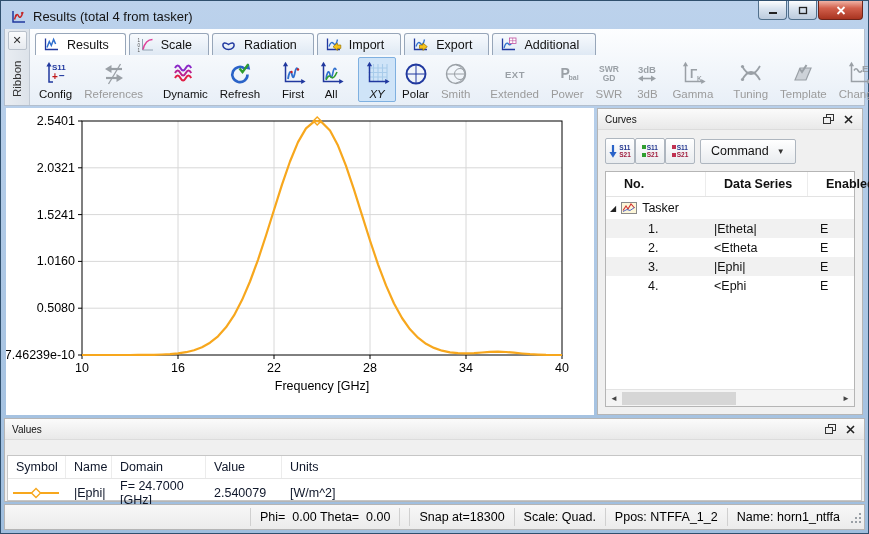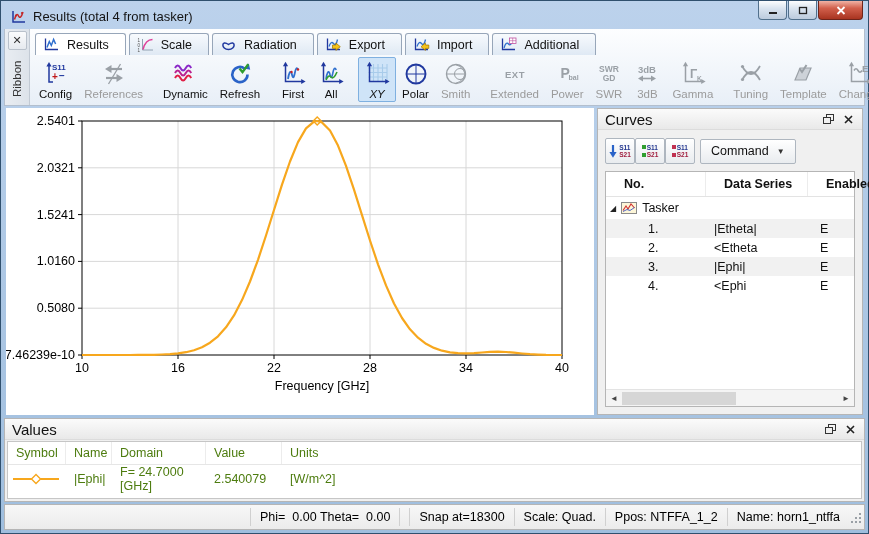--- a/index.html
+++ b/index.html
@@ -27,21 +27,21 @@
   .tb-btn .ibox { height:27px; display:flex; align-items:center; }
   .tb-btn.disabled { color:#9b9b9b; }
   .tb-btn.selected { background:#cfe4f8; border-color:#7fb0e0;font-style:italic; }
   .tb-sep { width:1px; background:#c7d0da; margin:2px 4px; }
   .tb-spacer { flex:1; }
 
   
   .main-row { flex:1; display:flex; gap:3px; padding:2px 2px 1px; min-height:0; }
   .chart-wrap { flex:1; background:#fff; min-width:0; }
   .curves-panel { width:266px; display:flex; flex-direction:column; background:#f0f0f0; border:1px solid #b5b5b5; }
-  .panel-head { height:21px; flex:0 0 21px; display:flex; align-items:center; padding:0 5px 0 7px; font-size:15px; color:#111; background:linear-gradient(#fbfbfb,#e9e9e9); border-bottom:1px solid #dcdcdc; }
+  .panel-head { height:21px; flex:0 0 21px; display:flex; align-items:center; padding:0 5px 0 7px; font-size:10px; color:#111; background:linear-gradient(#fbfbfb,#e9e9e9); border-bottom:1px solid #dcdcdc; }
   .ph-title { flex:1; }
   .ph-btn { width:17px; height:16px; display:flex; align-items:center; justify-content:center; margin-left:3px; }
   .curves-toolbar { display:flex; align-items:center; padding:8px 7px 7px; }
   .cbtn { width:30px; height:26px; border:1px solid #aeb6bf; border-radius:2px; background:linear-gradient(#ffffff,#e9ecef); display:flex; align-items:center; justify-content:center; gap:2px; }
   .cb-col { display:flex; flex-direction:column; line-height:7.5px; }
   .cb-line { font-size:6.5px; font-weight:bold; color:#23368f; display:flex; align-items:center; gap:1px; }
   .cb-line.s21 { color:#a02040; }
   .sq { width:4px; height:4px; display:inline-block; }
   .command-btn { height:25px; padding:0 10px; border:1px solid #aeb6bf; border-radius:2px; background:linear-gradient(#ffffff,#e9ecef); display:flex; align-items:center; gap:8px; font-size:12.5px; color:#111; margin-left:5px; }
   .caret { font-size:8px; color:#333; }
@@ -56,21 +56,21 @@
   .ct-row .no { padding-left:42px; }
   .ct-row .ser { padding-left:8px; }
   .ct-row .en { padding-left:12px; }
   .ct-scroll { margin-top:auto; height:17px; flex:0 0 17px; border-top:1px solid #e3e3e3; background:#f4f4f4; display:flex; align-items:center; }
   .ct-scroll .arr { width:16px; text-align:center; font-size:8px; color:#444; }
   .ct-thumb { height:13px; width:46%; background:#d6d6d6; }
   .ct-scroll .arr.right { margin-left:auto; }
 
   
   .values-panel { height:84px; flex:0 0 84px; margin-top:2px; display:flex; flex-direction:column; background:#f0f0f0; border:1px solid #b5b5b5; }
-  .vt { flex:1; margin:1px 2px 2px; background:#fff; border:1px solid #c6c6c6; font-size:12.5px; color:#4d7c0f; display:flex; flex-direction:column; }
+  .vt { flex:1; margin:15px 2px 2px; background:#fff; border:1px solid #c6c6c6; font-size:12.5px; color:#0f172a; display:flex; flex-direction:column; }
   .vt-head { display:grid; grid-template-columns:58px 46px 94px 76px 1fr; height:23px; flex:0 0 23px; align-items:stretch; border-bottom:1px solid #e6e6e6; }
   .vt-head span { display:flex; align-items:center; padding-left:8px; border-right:1px solid #ececec; }
   .vt-head span:last-child { border-right:none; }
   .vt-row { display:grid; grid-template-columns:58px 46px 94px 76px 1fr; height:21px; align-items:center; }
   .vt-row > span { padding-left:8px; }
   .vt-row .sym { padding-left:2px; display:flex; align-items:center; }
 
   
   .statusbar { height:26px; flex:0 0 26px; margin-top:2px; background:linear-gradient(#f7f7f7,#ebebeb); border:1px solid #b5b5b5; display:flex; align-items:center; justify-content:flex-end; font-size:12.5px; color:#000; }
   .sb-item { padding:0 9px; border-left:1px solid #d0d0d0; height:18px; display:flex; align-items:center; white-space:pre; }
@@ -148,35 +148,35 @@
               </svg>
             </span>
     <span class="tab-label">Radiation</span>
   </div>
 
   <div class="tab">
     <span class="tab-ico">
               <svg width="17" height="15" viewBox="0 0 17 15">
                 <path d="M2.5 1.5 V12.5 H15" fill="none" stroke="#20389f" stroke-width="1.3"></path>
                 <path d="M4 9.5 q2 -6 4.5 -3 t4 -4" fill="none" stroke="#2f6fce" stroke-width="1.3"></path>
-                <path d="M7.5 8 h3.4 v-2 l4.4 3.7 -4.4 3.7 v-2 H7.5 Z" fill="#f6c21a" stroke="#9a7400" stroke-width="0.7"></path>
-              </svg>
-            </span>
-    <span class="tab-label">Export</span>
+                <path d="M15.8 8 h-3.4 v-2 L8 9.7 l4.4 3.7 v-2 h3.4 Z" fill="#f6c21a" stroke="#9a7400" stroke-width="0.7"></path>
+              </svg>
+            </span>
+    <span class="tab-label">Import</span>
   </div>
 
   <div class="tab">
     <span class="tab-ico">
               <svg width="17" height="15" viewBox="0 0 17 15">
                 <path d="M2.5 1.5 V12.5 H15" fill="none" stroke="#20389f" stroke-width="1.3"></path>
                 <path d="M4 9.5 q2 -6 4.5 -3 t4 -4" fill="none" stroke="#2f6fce" stroke-width="1.3"></path>
-                <path d="M15.8 8 h-3.4 v-2 L8 9.7 l4.4 3.7 v-2 h3.4 Z" fill="#f6c21a" stroke="#9a7400" stroke-width="0.7"></path>
-              </svg>
-            </span>
-    <span class="tab-label">Import</span>
+                <path d="M7.5 8 h3.4 v-2 l4.4 3.7 -4.4 3.7 v-2 H7.5 Z" fill="#f6c21a" stroke="#9a7400" stroke-width="0.7"></path>
+              </svg>
+            </span>
+    <span class="tab-label">Export</span>
   </div>
 
   <div class="tab">
     <span class="tab-ico">
               <svg width="17" height="15" viewBox="0 0 17 15">
                 <path d="M2.5 1.5 V12.5 H15" fill="none" stroke="#20389f" stroke-width="1.3"></path>
                 <path d="M4 11 q2 -7 4.5 -4 t4 -4.5" fill="none" stroke="#2f6fce" stroke-width="1.3"></path>
                 <rect x="9.5" y="1" width="6.5" height="5.5" fill="#fff" stroke="#c050a0" stroke-width="0.8"></rect>
                 <path d="M9.5 3.7 h6.5 M12.7 1 v5.5" stroke="#c050a0" stroke-width="0.6"></path>
               </svg>

